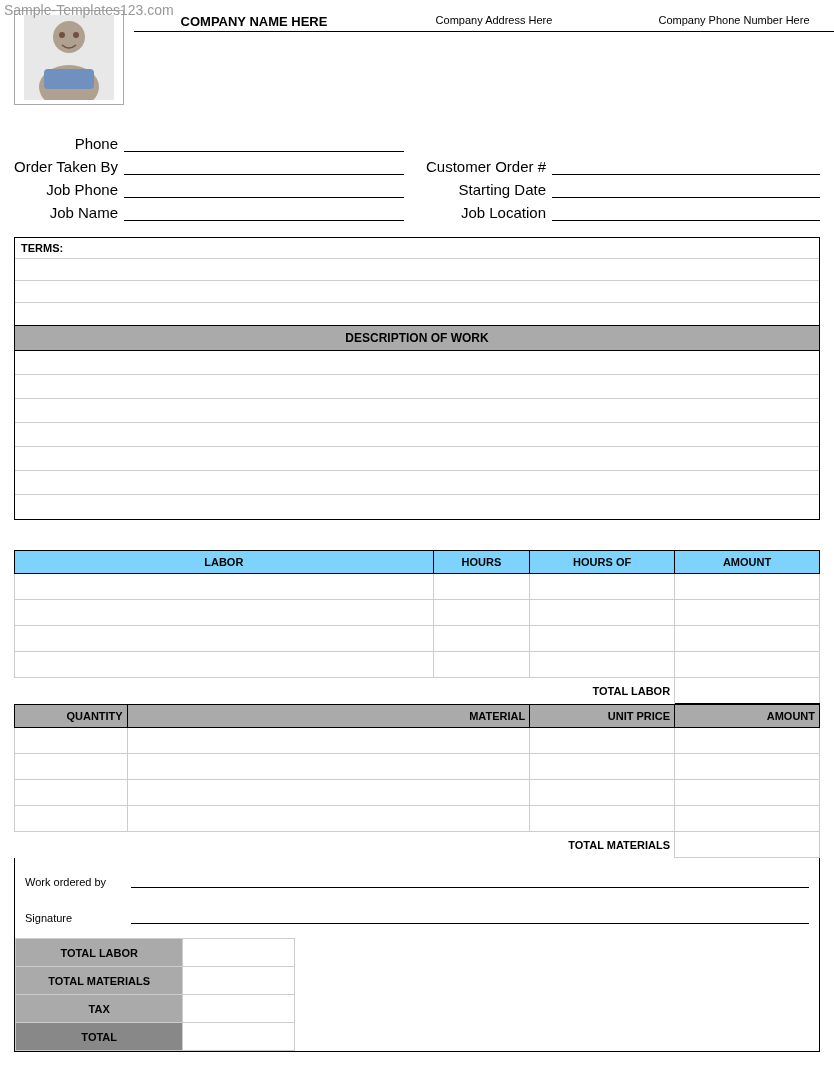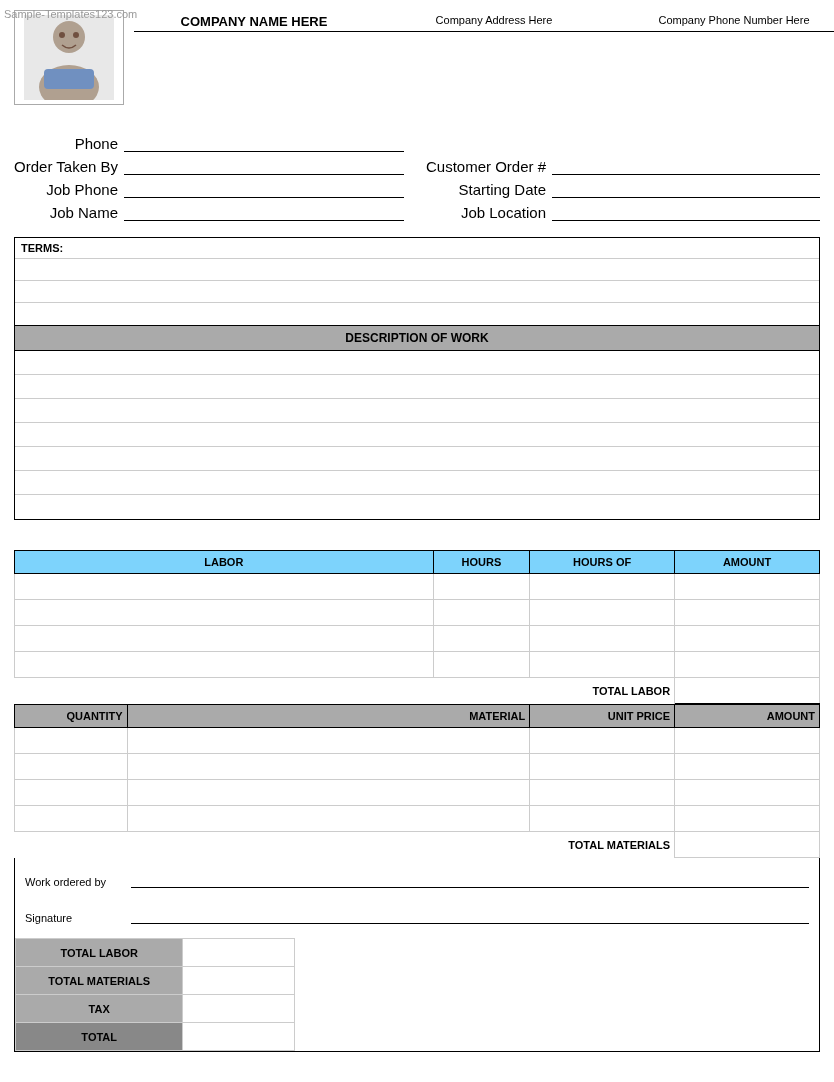--- a/index.html
+++ b/index.html
@@ -7,23 +7,23 @@
       font-family: Arial, sans-serif;
       font-size: 11px;
       background: #fff;
       color: #000;
       width: 834px;
       min-height: 1082px;
       position: relative;
     }
     .watermark {
       position: absolute;
-      top: 8px;
+      top: 2px;
       left: 4px;
-      font-size: 11px;
+      font-size: 14px;
       color: #999;
     }
     .page {
       padding: 10px 14px 14px 14px;
     }
     
     .header {
       display: flex;
       align-items: flex-start;
       margin-bottom: 8px;

